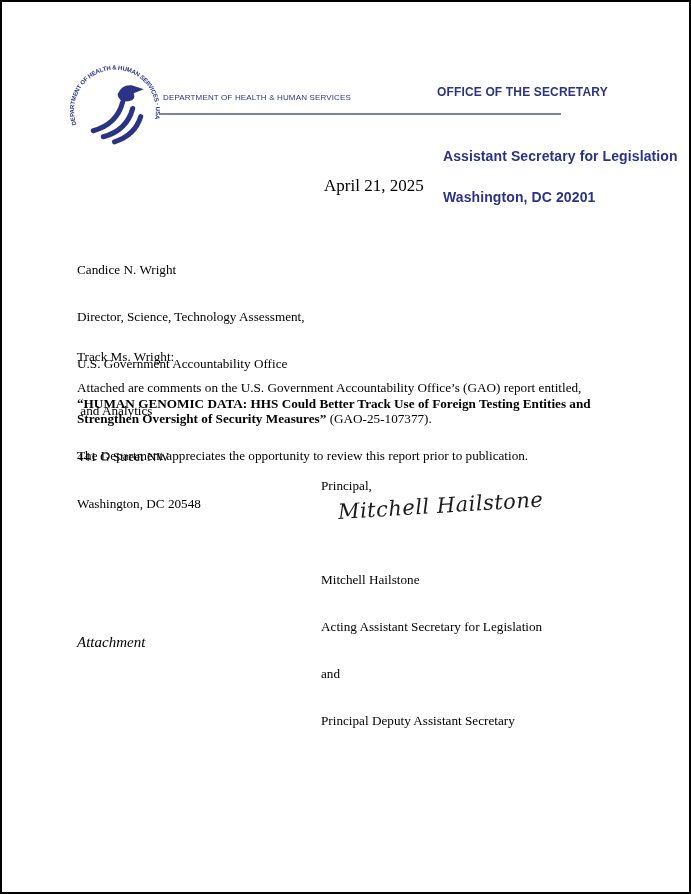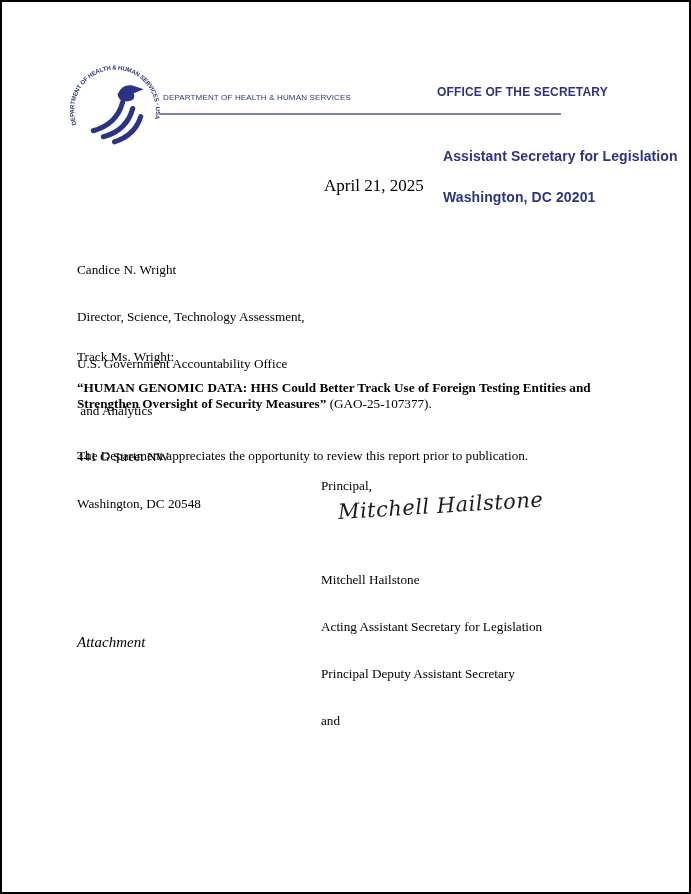--- a/index.html
+++ b/index.html
@@ -94,32 +94,33 @@
     <div>Director, Science, Technology Assessment,</div>
     <div>U.S. Government Accountability Office</div>
     <div> and Analytics</div>
     <div>441 G Street NW</div>
     <div>Washington, DC 20548</div>
   </div>
 
   <div class="abs salute">Track Ms. Wright:</div>
 
   <div class="abs para1">
+    <div>Attached are comments on the U.S. Government Accountability Office’s (GAO) report entitled,</div>
     <div class="b">“HUMAN GENOMIC DATA: HHS Could Better Track Use of Foreign Testing Entities and</div>
     <div><span class="b">Strengthen Oversight of Security Measures”</span><span> (GAO-25-107377).</span></div>
   </div>
 
   <div class="abs para2">The Department appreciates the opportunity to review this report prior to publication.</div>
 
   <div class="abs closing">Principal,</div>
 
   <div class="abs signature">Mitchell Hailstone</div>
 
   <div class="abs signer">
     <div>Mitchell Hailstone</div>
     <div>Acting Assistant Secretary for Legislation</div>
+    <div>and</div>
     <div>Principal Deputy Assistant Secretary</div>
-    <div>and</div>
   </div>
 
   <div class="abs attach">Attachment</div>
 
 </div>
 
 </body></html>

